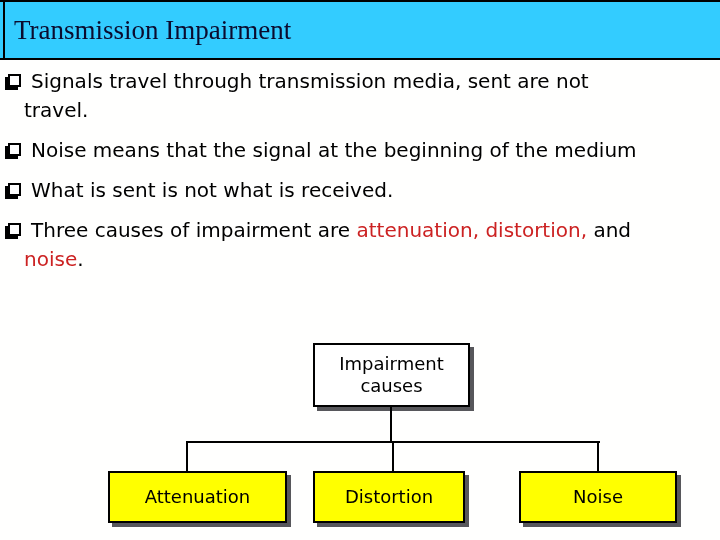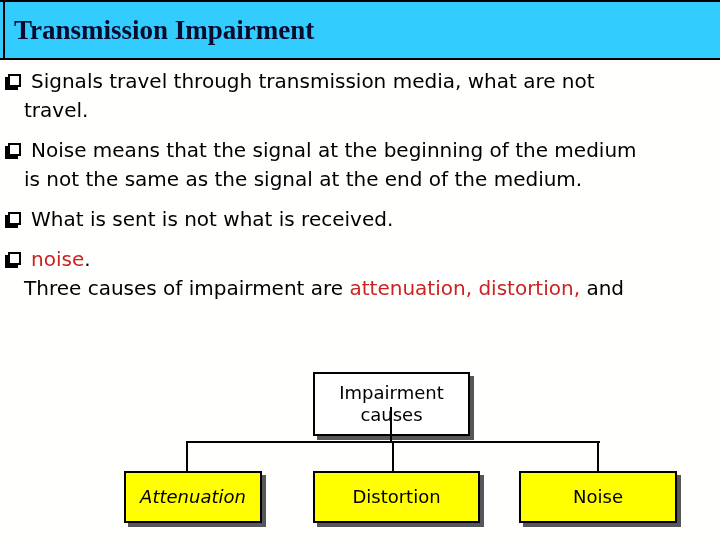--- a/index.html
+++ b/index.html
@@ -16,21 +16,21 @@
     border-top:2px solid #000;
     border-bottom:2px solid #000;
     box-sizing:border-box;
   }
   .title-bar .left-rule{
     position:absolute;left:3px;top:0;bottom:0;width:2px;background:#000;
   }
   .slide-title{
     position:absolute;left:14px;top:50%;transform:translateY(-50%);
     font-family:"Liberation Serif", serif;
-    font-weight:bold;
+    font-weight:normal;
     font-size:27px;
     color:var(--header_text);
     letter-spacing:0px;
     white-space:nowrap;
   }
 
   
   .bullet-list{
     position:absolute;top:67px;left:8px;width:700px;
     font-size:20px;line-height:29px;color:#000;
@@ -57,70 +57,68 @@
     border:2px solid #000;
     display:flex;align-items:center;justify-content:center;
     text-align:center;
     font-size:18px;line-height:22px;color:#000;
     box-shadow:4px 4px 0 var(--shadow);
   }
   .root-node{
     left:313px;top:13px;width:157px;height:64px;
     background:var(--box_white);
     padding:0 26px;
-    margin-top:29px;
   }
   .leaf-node{
     top:141px;height:52px;
     background:var(--box_yellow);
   }
-  .leaf-attenuation{left:124px;width:138px;font-style:italic;}
-  .leaf-distortion{left:313px;width:167px;}
+  .leaf-attenuation{left:108px;width:179px;}
+  .leaf-distortion{left:313px;width:152px;}
   .leaf-noise{left:519px;width:158px;}
   .connector{position:absolute;background:#000;}
   .c-root-drop {left:390px;top:77px; width:2px;  height:34px;}
   .c-hbar      {left:186px;top:111px;width:414px;height:2px;}
   .c-drop-left {left:186px;top:113px;width:2px;  height:28px;}
   .c-drop-mid  {left:392px;top:113px;width:2px;  height:28px;}
   .c-drop-right{left:597px;top:113px;width:2px;  height:28px;}
 </style>
 </head>
 <body>
 
 <div class="title-bar">
   <div class="left-rule"></div>
   <div class="slide-title">Transmission Impairment</div>
 </div>
 
 <div class="bullet-list" id="bullet-list">
     <div class="bullet-item">
       <span class="bullet-square"></span>
       <div class="bullet-text">
-        <div class="line"><span>Signals travel through transmission media, what are not</span></div>
+        <div class="line"><span>Signals travel through transmission media, sent are not</span></div>
         <div class="line"><span>travel.</span></div>
       </div>
     </div>
     <div class="bullet-item">
       <span class="bullet-square"></span>
       <div class="bullet-text">
         <div class="line"><span>Noise means that the signal at the beginning of the medium</span></div>
-        <div class="line"><span>is not the same as the signal at the end of the medium.</span></div>
       </div>
     </div>
     <div class="bullet-item">
       <span class="bullet-square"></span>
       <div class="bullet-text">
         <div class="line"><span>What is sent is not what is received.</span></div>
       </div>
     </div>
     <div class="bullet-item">
       <span class="bullet-square"></span>
       <div class="bullet-text">
+        <div class="line"><span>Three causes of impairment are </span><span class="hl">attenuation,</span><span> </span><span class="hl">distortion,</span><span> and</span></div>
         <div class="line"><span class="hl">noise</span><span>.</span></div>
-        <div class="line"><span>Three causes of impairment are </span><span class="hl">attenuation,</span><span> </span><span class="hl">distortion,</span><span> and</span></div>
       </div>
     </div>
   </div>
 
 <div class="diagram">
   <div class="node root-node">
     <span>Impairment causes</span>
   </div>
 
   <div class="connector c-root-drop"></div>

